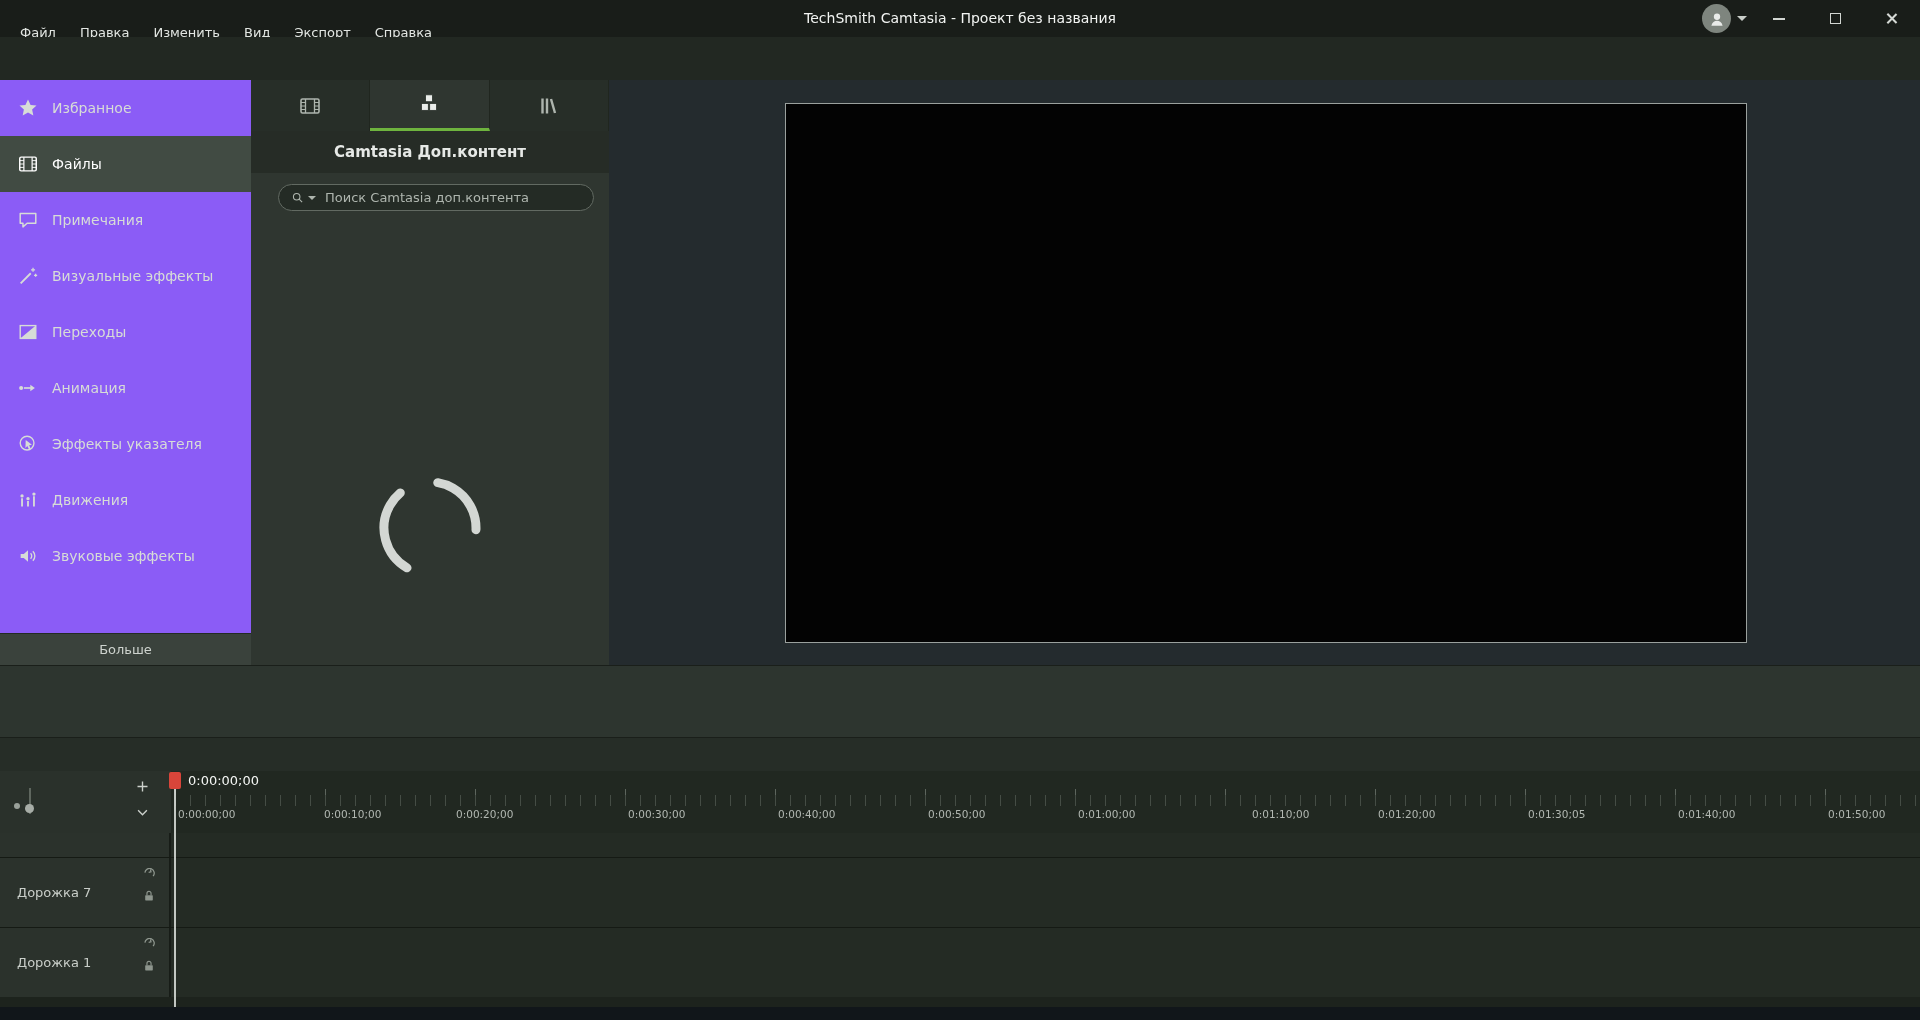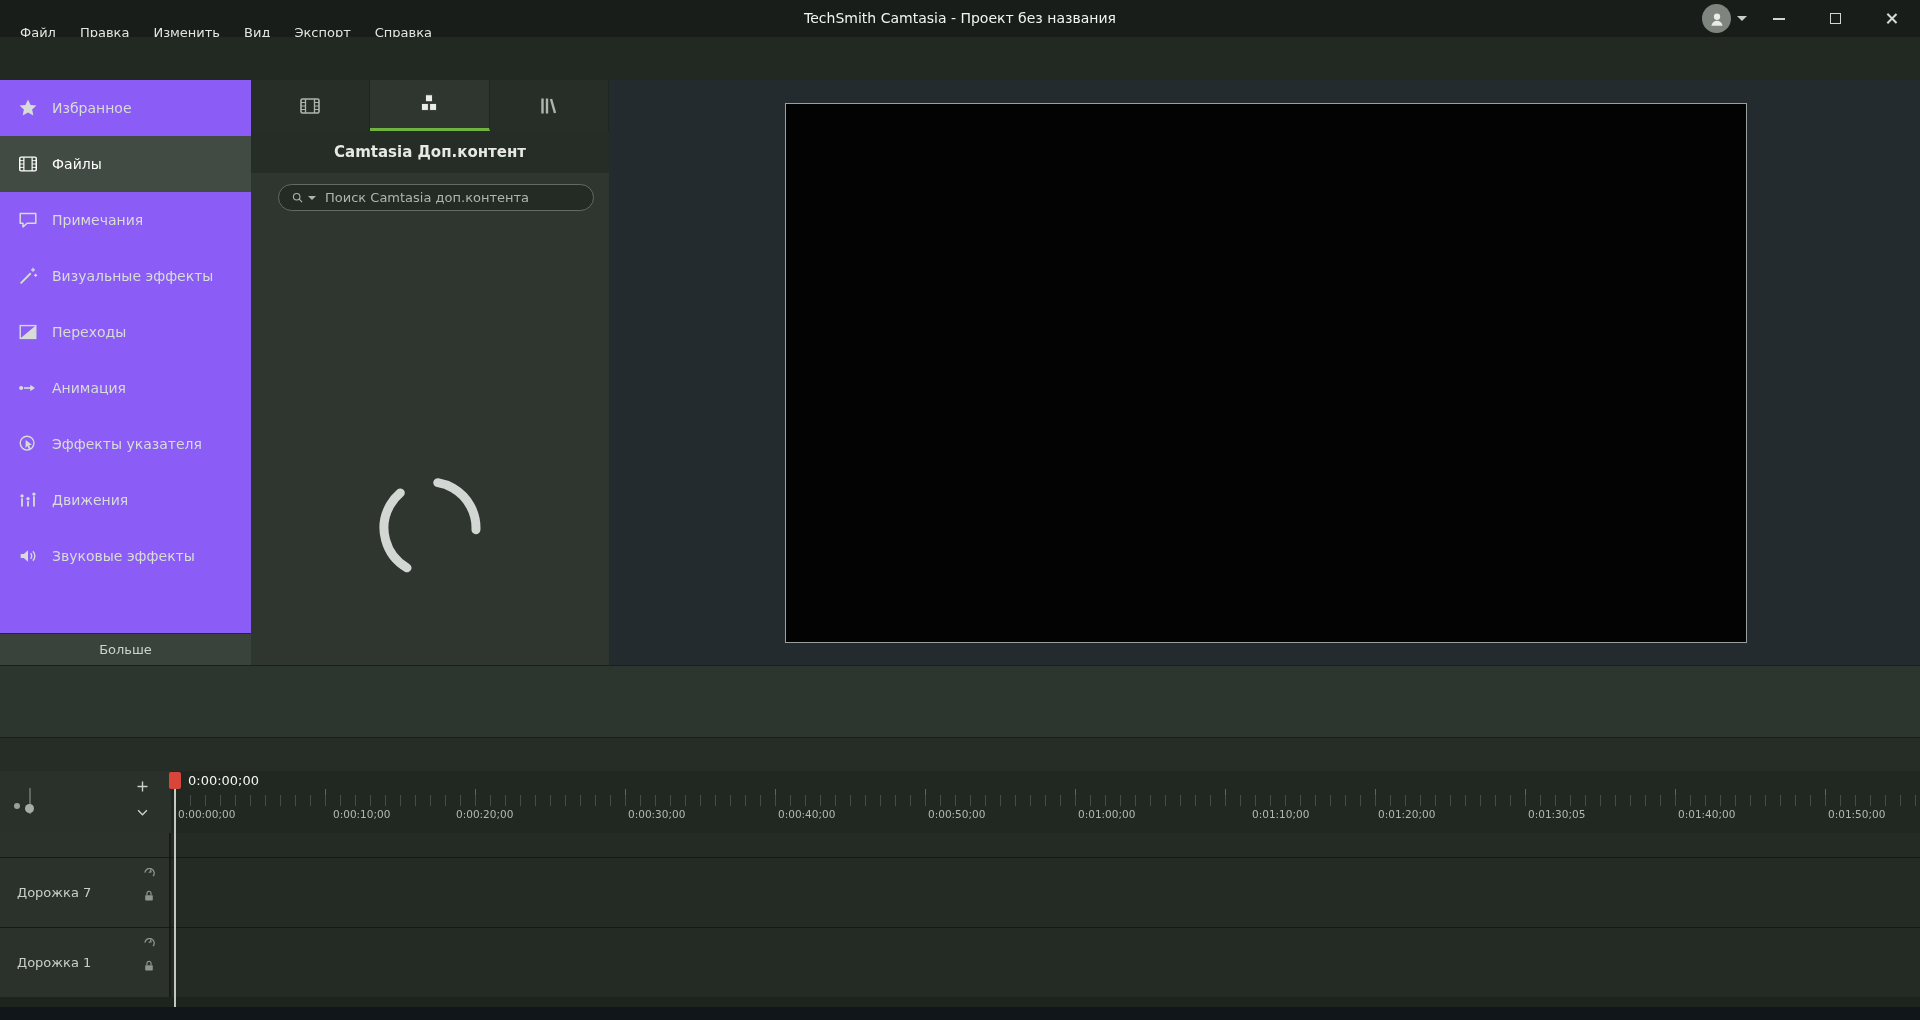--- a/index.html
+++ b/index.html
@@ -331,21 +331,21 @@
     
     
     
     
   </div>
 
   <div class="ruler-zone">
     <div class="ticks-major"></div>
     <div class="ticks-minor"></div>
     <span class="ruler-label" style="left:178px">0:00:00;00</span>
-    <span class="ruler-label" style="left:333px">0:00:10;00</span>
+    <span class="ruler-label" style="left:324px">0:00:10;00</span>
     <span class="ruler-label" style="left:456px">0:00:20;00</span>
     <span class="ruler-label" style="left:628px">0:00:30;00</span>
     <span class="ruler-label" style="left:778px">0:00:40;00</span>
     <span class="ruler-label" style="left:928px">0:00:50;00</span>
     <span class="ruler-label" style="left:1078px">0:01:00;00</span>
     <span class="ruler-label" style="left:1252px">0:01:10;00</span>
     <span class="ruler-label" style="left:1378px">0:01:20;00</span>
     <span class="ruler-label" style="left:1528px">0:01:30;05</span>
     <span class="ruler-label" style="left:1678px">0:01:40;00</span>
     <span class="ruler-label" style="left:1828px">0:01:50;00</span>

